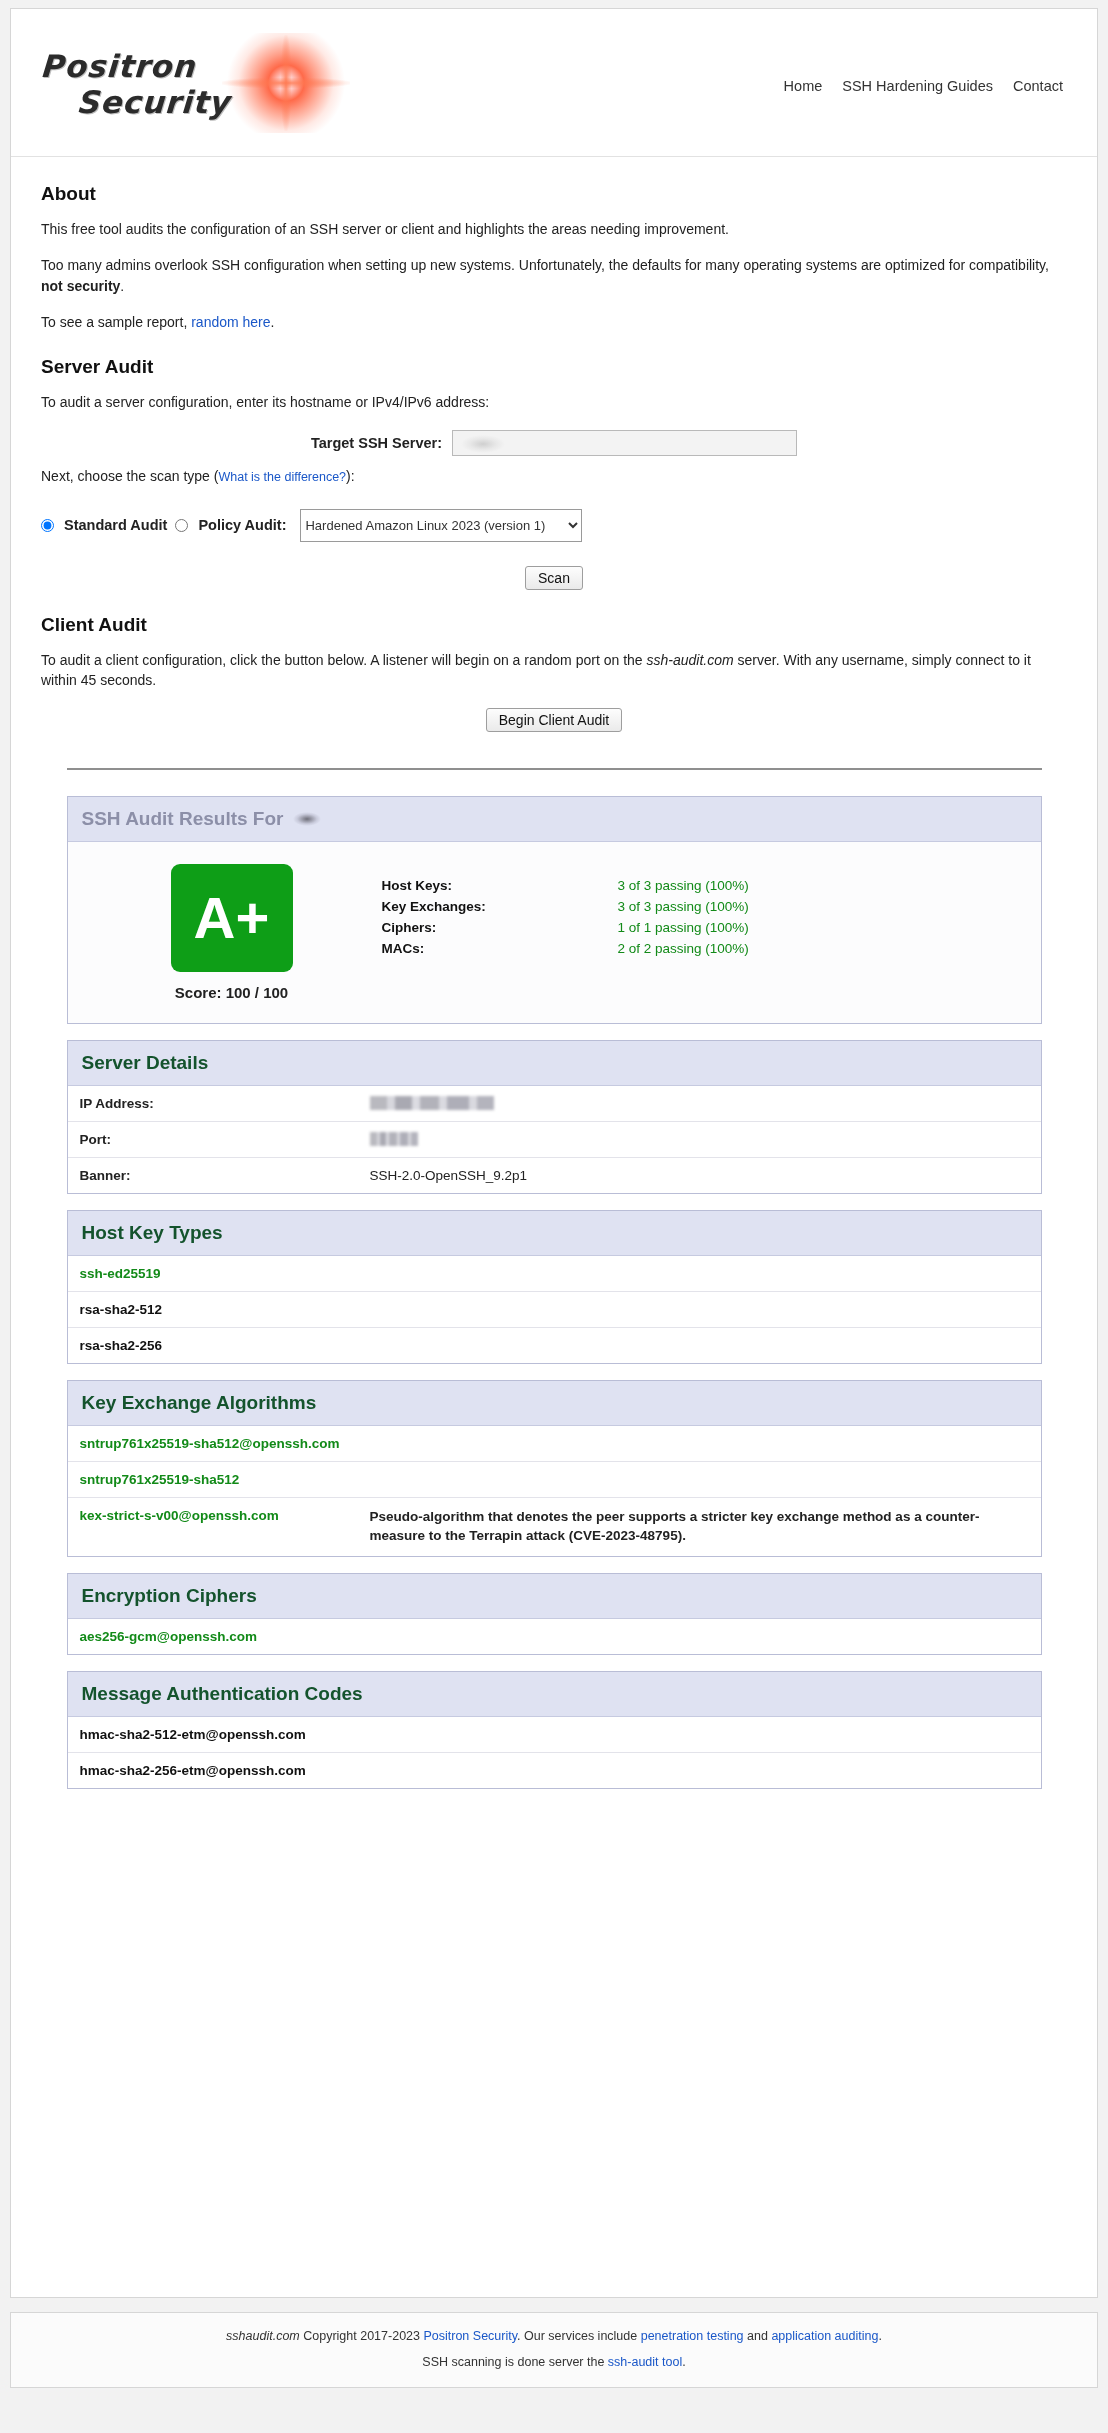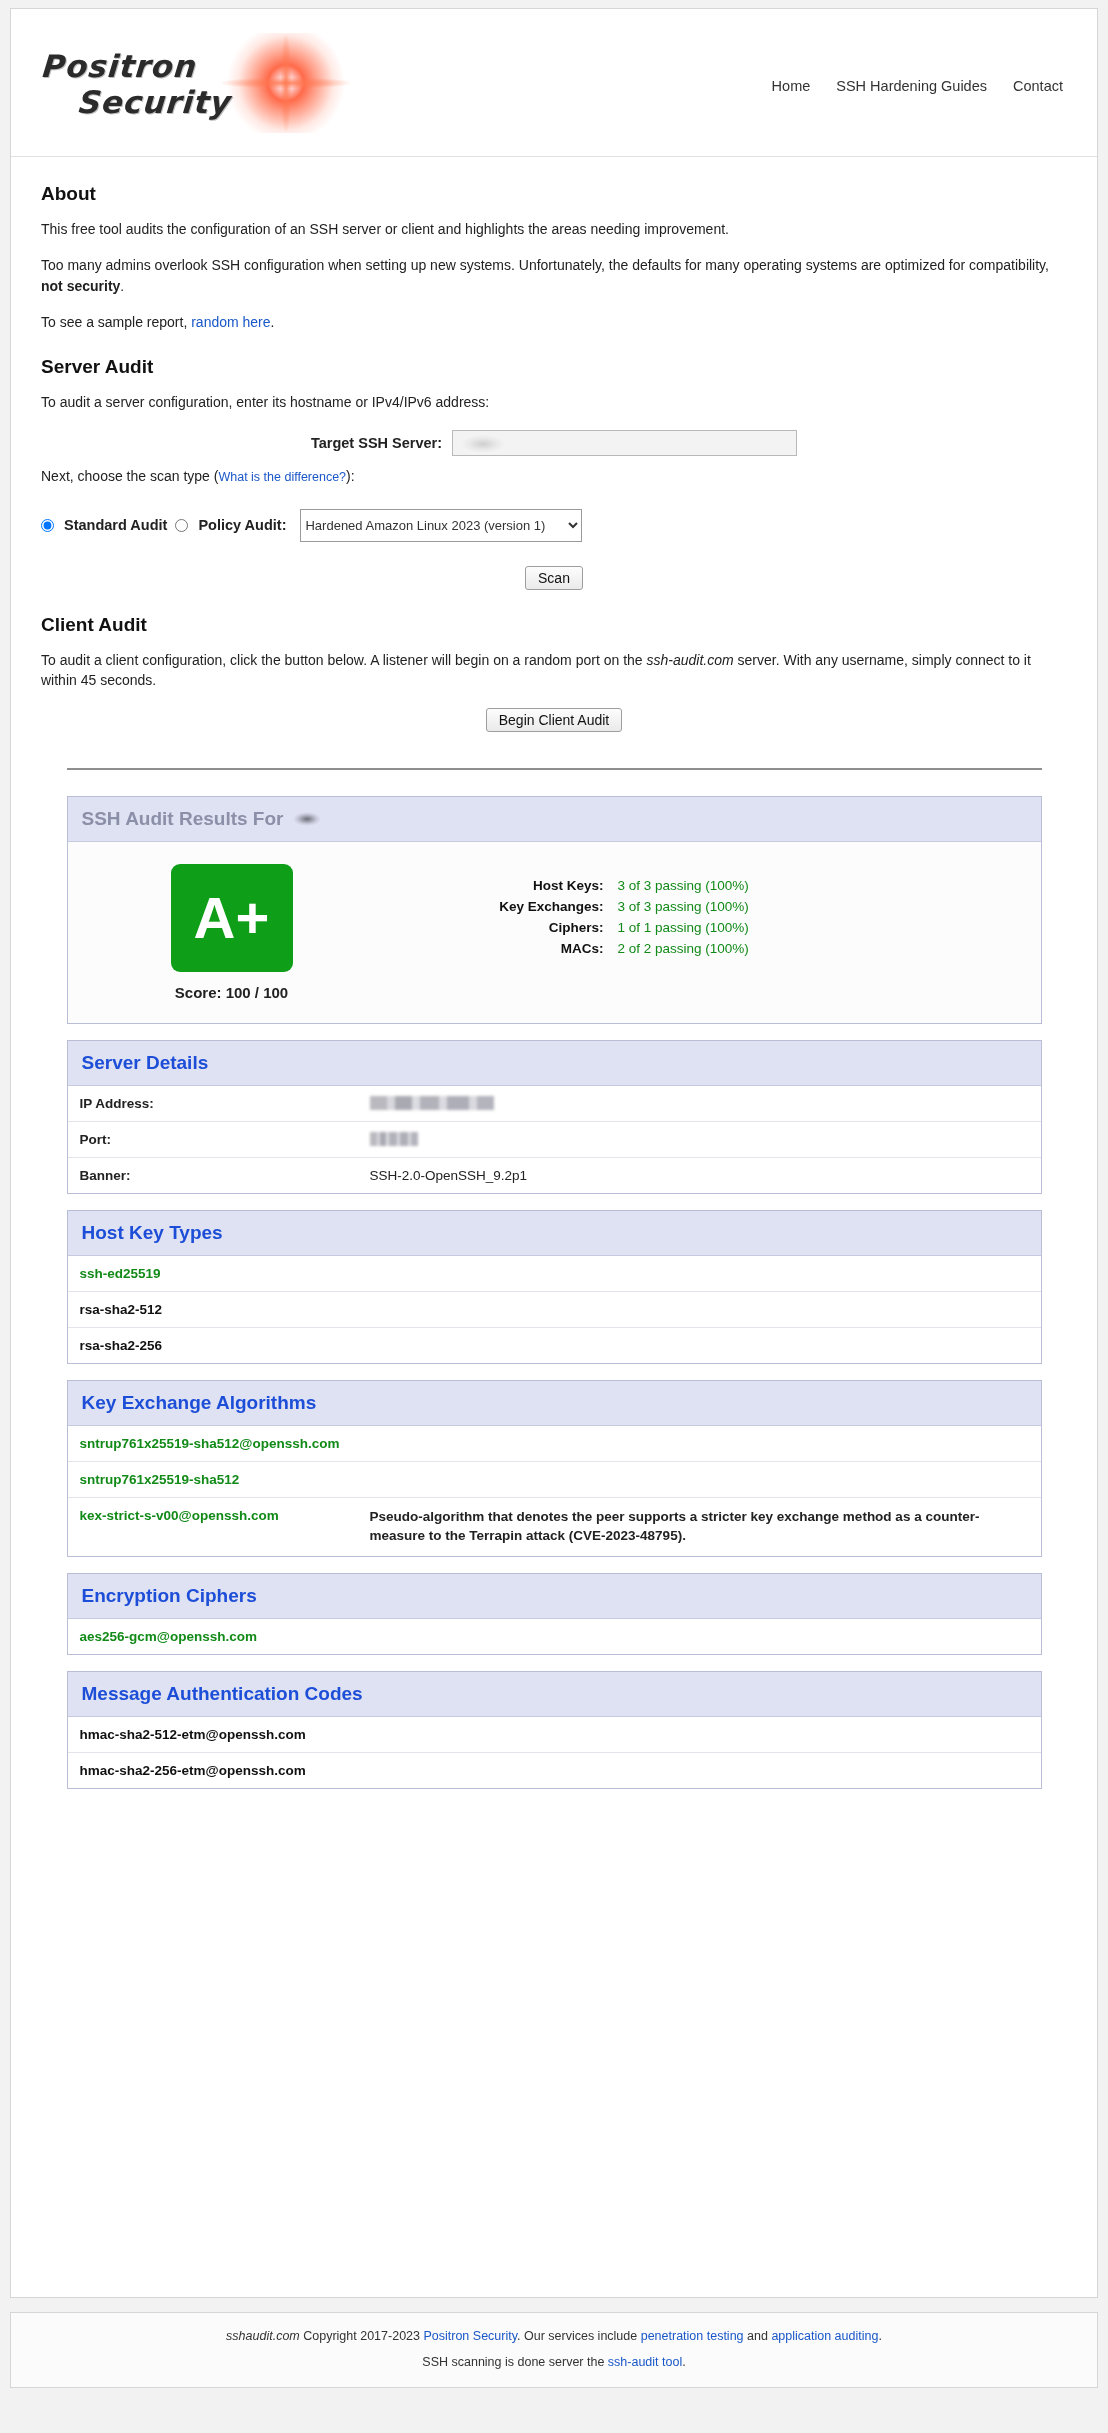--- a/index.html
+++ b/index.html
@@ -76,21 +76,21 @@
     background: radial-gradient(ellipse at center, rgba(255,120,80,0.85) 0%, rgba(255,120,80,0) 75%);
   }
   .logo-star::before {
     width: 128px; height: 11px; transform: translate(-50%,-50%);
   }
   .logo-star::after {
     width: 11px; height: 96px; transform: translate(-50%,-50%);
   }
   .nav {
     display: flex;
-    gap: 26px;
+    gap: 20px;
     padding-right: 6px;
   }
   .nav a {
     color: #333;
     text-decoration: none;
     font-size: 14.5px;
   }
 
   
   .content {
@@ -185,21 +185,21 @@
     width: 975px;
     margin: 0 auto;
   }
   .panel {
     border: 1px solid #b9bdd6;
     margin-bottom: 16px;
     background: #fff;
   }
   .panel-head {
     background: #dfe2f2;
-    color: #1d4ed8;
+    color: #14532d;
     font-size: 19px;
     font-weight: bold;
     padding: 11px 14px;
     border-bottom: 1px solid #c6cae0;
   }
   .panel-head.score-head { color: #8c8fa8; }
   .panel-head .redact-inline {
     display: inline-block;
     width: 170px;
     height: 19px;
@@ -244,21 +244,21 @@
     flex: 1;
     padding-top: 14px;
   }
   .stat-row {
     display: flex;
     margin-bottom: 6px;
     font-size: 13.5px;
   }
   .stat-label {
     width: 236px;
-    text-align: right;
+    text-align: left;
     font-weight: bold;
     padding-right: 14px;
     color: #111;
   }
   .stat-value { color: #128a18; }
 
   table.detail {
     width: 100%;
     border-collapse: collapse;
   }

